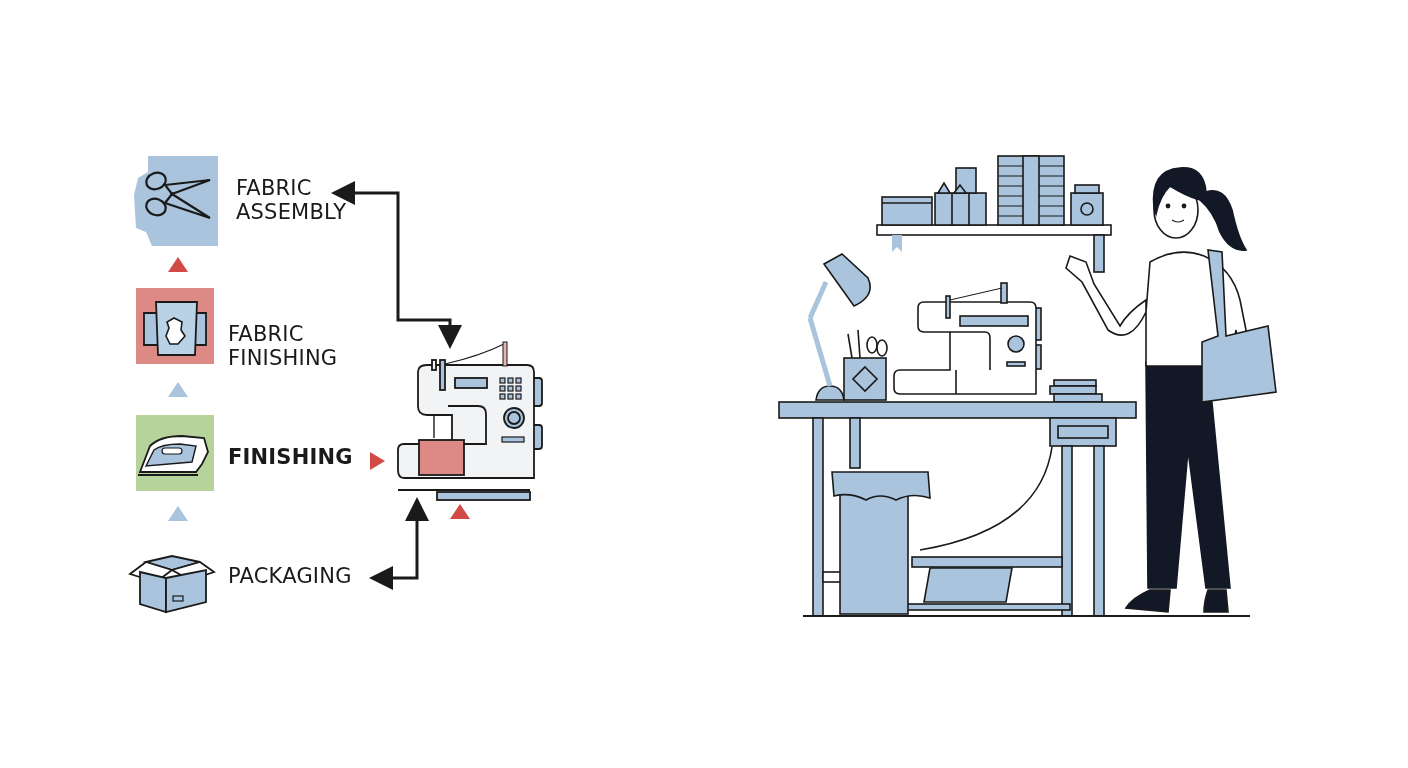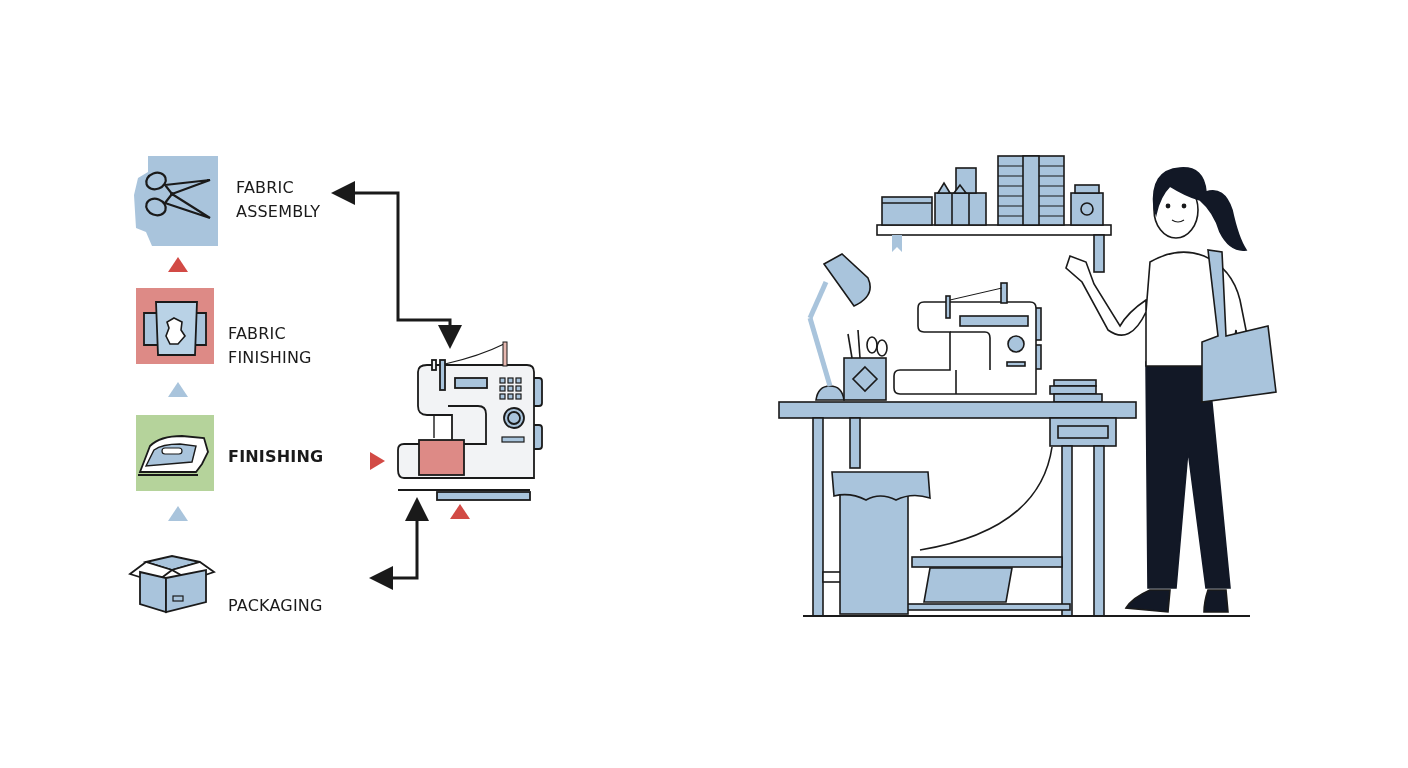--- a/index.html
+++ b/index.html
@@ -1,34 +1,34 @@
 <!DOCTYPE html>
 <html><head>
 <meta charset="utf-8">
 <style>
   html, body { margin:0; padding:0; background:#ffffff; }
   body { width:1408px; height:768px; position:relative; overflow:hidden; font-family:"DejaVu Sans", sans-serif; }
-  .label { position:absolute; color:#1a1a1a; font-size:16px; line-height:24px; letter-spacing:0.2px; }
+  .label { position:absolute; color:#1a1a1a; font-size:21px; line-height:24px; letter-spacing:0.2px; }
   svg { position:absolute; left:0; top:0; }
 </style>
 </head>
 <body>
 
 <div class="label" style="left:236px;top:176px;">
   <div>FABRIC</div>
   <div>ASSEMBLY</div>
 </div>
 <div class="label" style="left:228px;top:322px;">
   <div>FABRIC</div>
   <div>FINISHING</div>
 </div>
 <div class="label" style="left:228px;top:445px;font-weight:bold;">
   <div>FINISHING</div>
 </div>
-<div class="label" style="left:228px;top:594px;">
+<div class="label" style="left:228px;top:564px;">
   <div>PACKAGING</div>
 </div>
 
 <svg width="1408" height="768" viewBox="0 0 1408 768">
   <defs>
     <marker id="ah" markerWidth="8" markerHeight="8" refX="5" refY="4" orient="auto">
       <path d="M0,0 L8,4 L0,8 Z" fill="#1a1a1a"></path>
     </marker>
   </defs>
 

